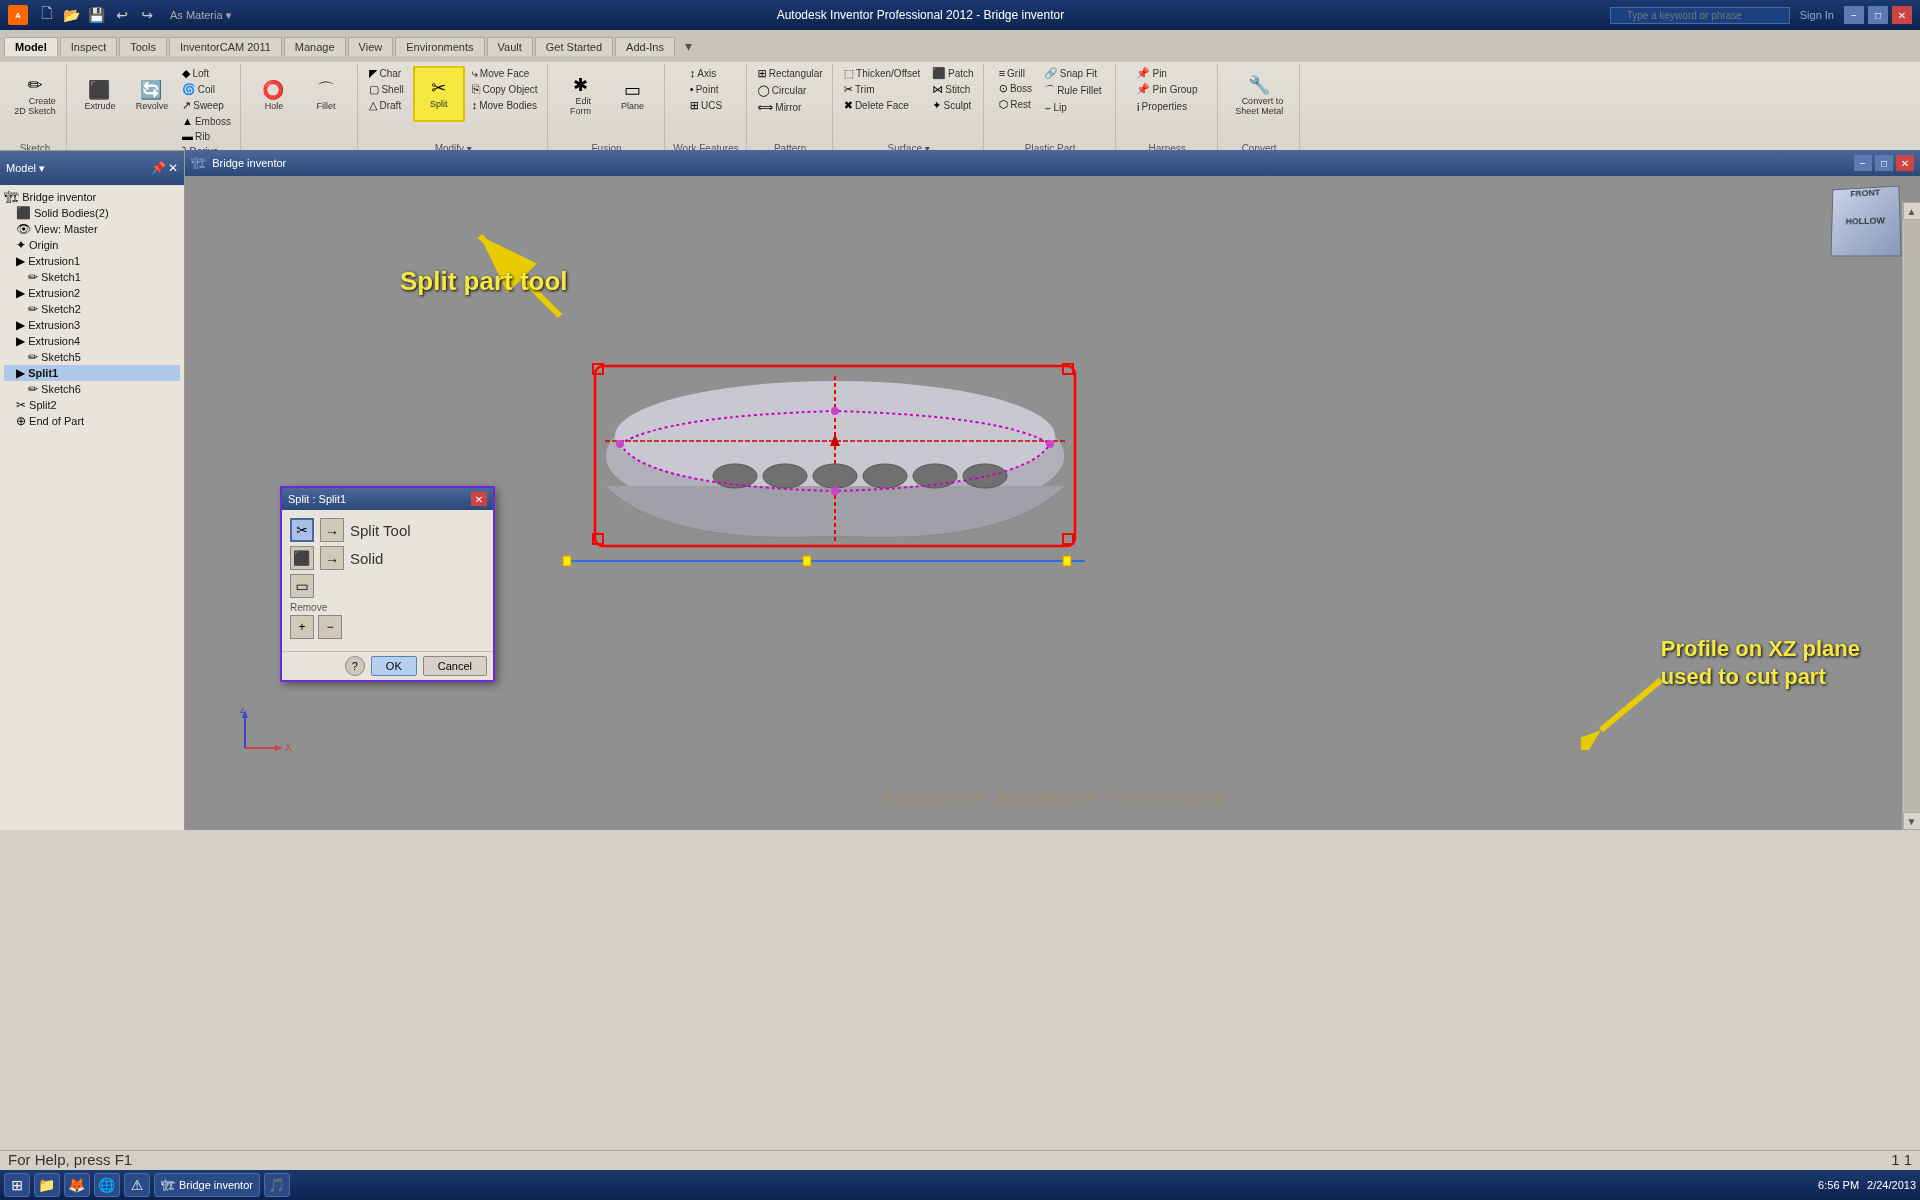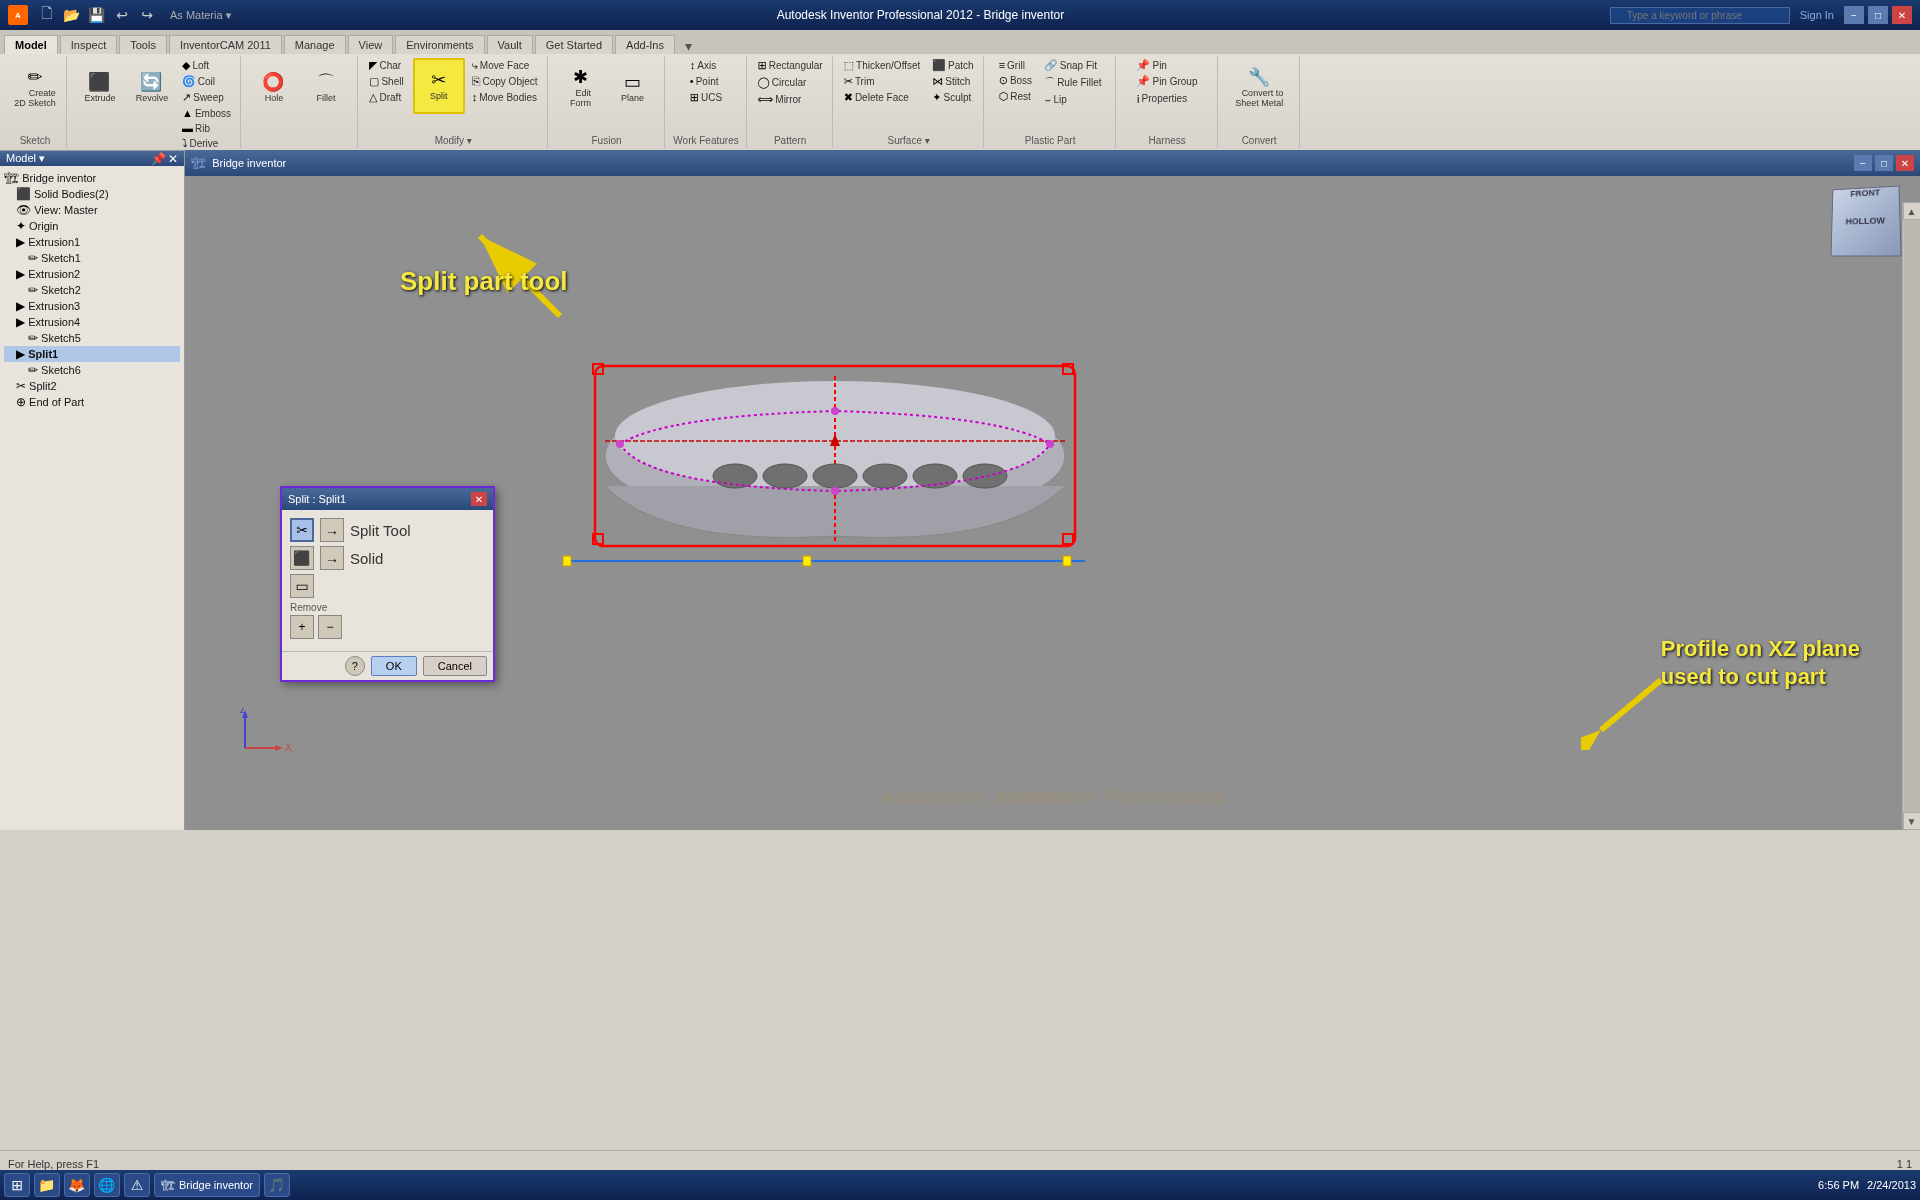--- a/index.html
+++ b/index.html
@@ -28,24 +28,24 @@
     #title-bar .logo { width: 20px; height: 20px; background: #ff6600; border-radius: 2px; display: flex; align-items: center; justify-content: center; font-size: 8px; color: white; font-weight: bold; }
     #quick-access { display: flex; align-items: center; gap: 3px; }
     #quick-access .qa-btn { width: 22px; height: 22px; display: flex; align-items: center; justify-content: center; font-size: 14px; color: #ccc; cursor: pointer; }
 
     
     #ribbon {
       background: linear-gradient(to bottom, #e8e4dc, #d8d4cc);
       border-bottom: 2px solid #999;
     }
     #ribbon-tabs {
-      height: 24px;
+      height: 32px;
       background: #c8c4bc;
       display: flex;
-      align-items: flex-end;
+      align-items: center;
       padding-left: 4px;
     }
     .ribbon-tab {
       padding: 3px 10px;
       font-size: 11px;
       cursor: pointer;
       background: #d8d4cc;
       border: 1px solid #aaa;
       border-bottom: none;
       margin-right: 2px;
@@ -113,21 +113,21 @@
       position: absolute;
       top: 150px;
       left: 0;
       width: 185px;
       height: 680px;
       background: #e8e4dc;
       border-right: 1px solid #999;
       border-top: 1px solid #999;
     }
     #panel-header {
-      height: 15px;
+      height: 34px;
       background: linear-gradient(to bottom, #4a6898, #2a4878);
       color: white;
       display: flex;
       align-items: center;
       justify-content: space-between;
       padding: 0 6px;
       font-size: 11px;
     }
     #panel-header .panel-controls { display: flex; gap: 2px; }
     #panel-header .panel-controls span { cursor: pointer; font-size: 12px; }
@@ -309,23 +309,23 @@
 
     
     #status-bar {
       position: absolute;
       bottom: 30px;
       left: 0; right: 0;
       height: 20px;
       background: #d4d0c8;
       border-top: 1px solid #aaa;
       display: flex;
-      align-items: flex-end;
+      align-items: flex-start;
       padding: 0 8px;
-      font-size: 11px;
+      font-size: 15px;
       color: #333;
       justify-content: space-between;
     }
 
     
     #taskbar {
       position: absolute;
       bottom: 0;
       left: 0; right: 0;
       height: 30px;

